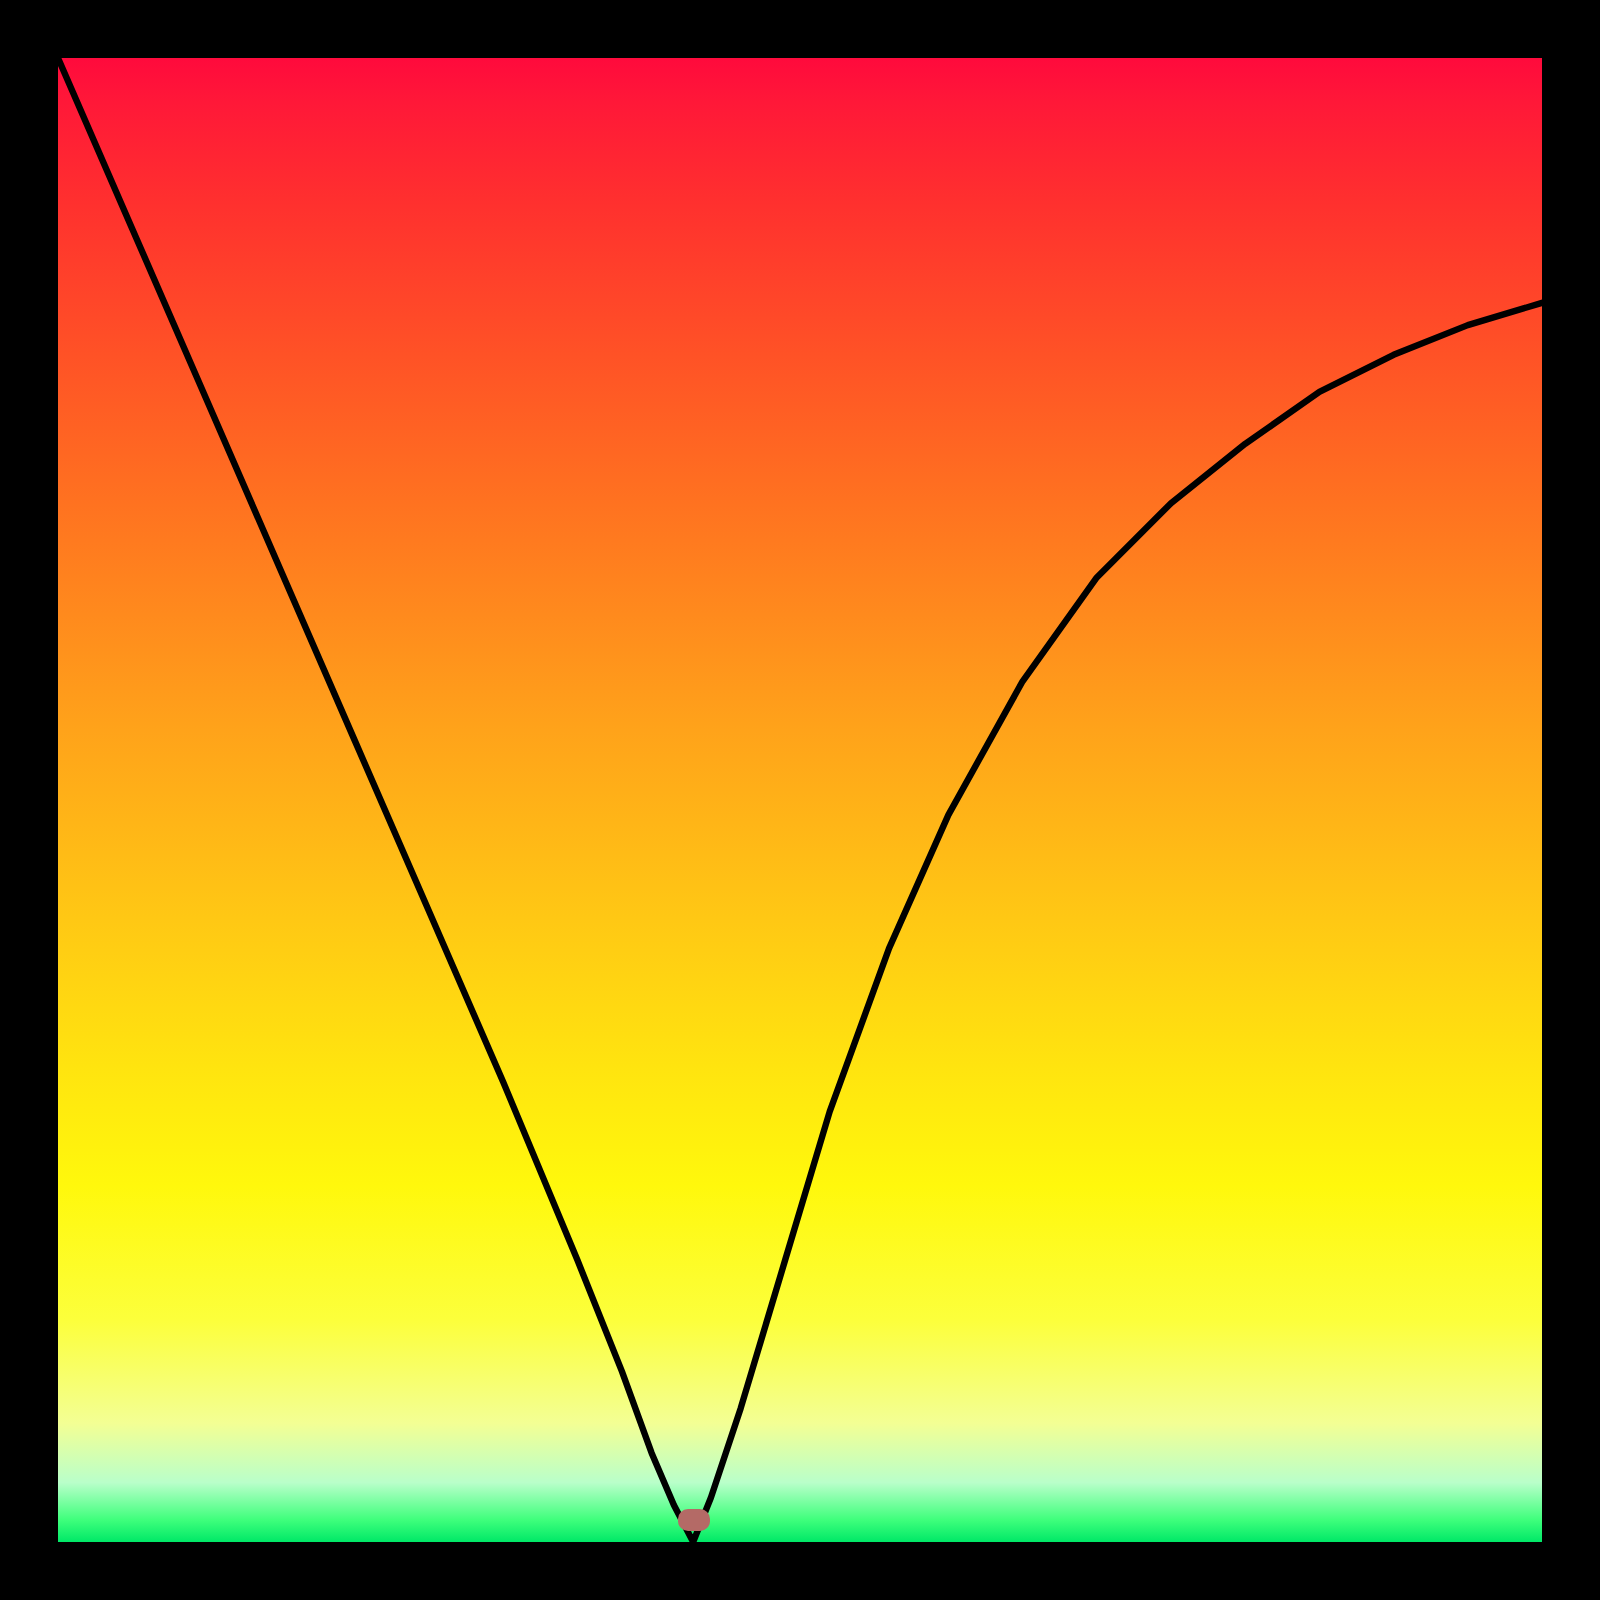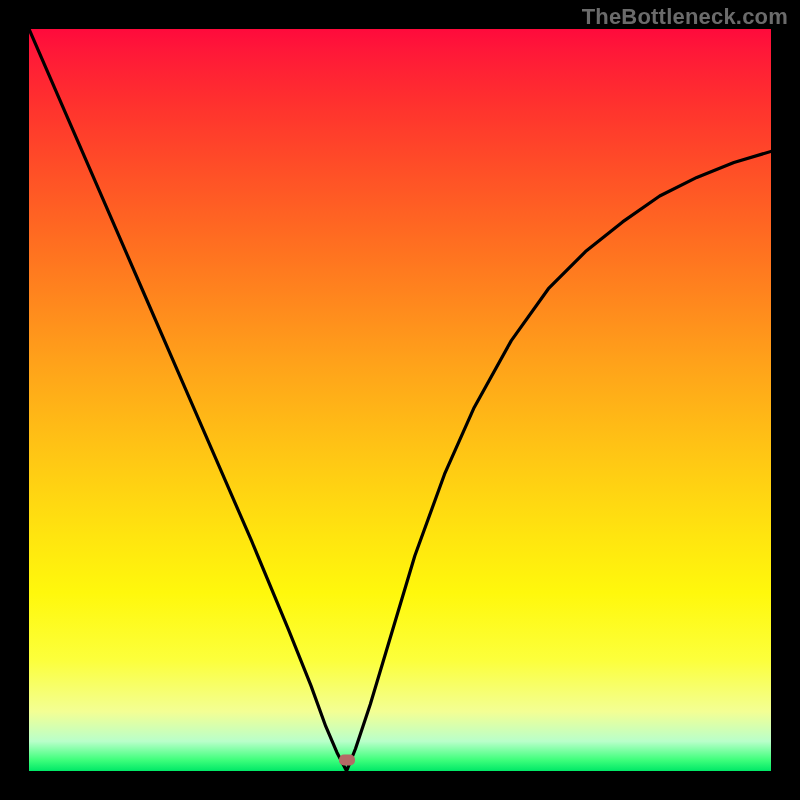--- a/index.html
+++ b/index.html
@@ -65,20 +65,19 @@
     height: 11px;
     background: #b46a66;
     border-radius: 5px;
     z-index: 4;
     transform: translate(-50%, -50%);
   }
 </style>
 </head>
 <body>
 <div class="frame">
-  <div class="watermark">TheBottleneck.com</div>
   <div class="plot-area">
     <svg class="curve" viewBox="0 0 742 742" preserveAspectRatio="none">
       <path id="curve-path" d="M 0.00 0.00 L 37.10 85.33 L 74.20 170.66 L 111.30 255.99 L 148.40 341.32 L 185.50 426.65 L 222.60 511.98 L 259.70 601.02 L 281.96 656.67 L 296.80 697.48 L 307.93 723.45 L 317.58 742.00 L 317.58 742.00 L 326.48 719.74 L 341.32 675.22 L 363.58 601.02 L 385.84 526.82 L 415.52 445.20 L 445.20 378.42 L 482.30 311.64 L 519.40 259.70 L 556.50 222.60 L 593.60 192.92 L 630.70 166.95 L 667.80 148.40 L 704.90 133.56 L 742.00 122.43"></path>
     </svg>
     <div class="marker" id="marker" style="left: 317.576px; top: 730.87px;"></div>
   </div>
 </div>
 
 </body></html>

